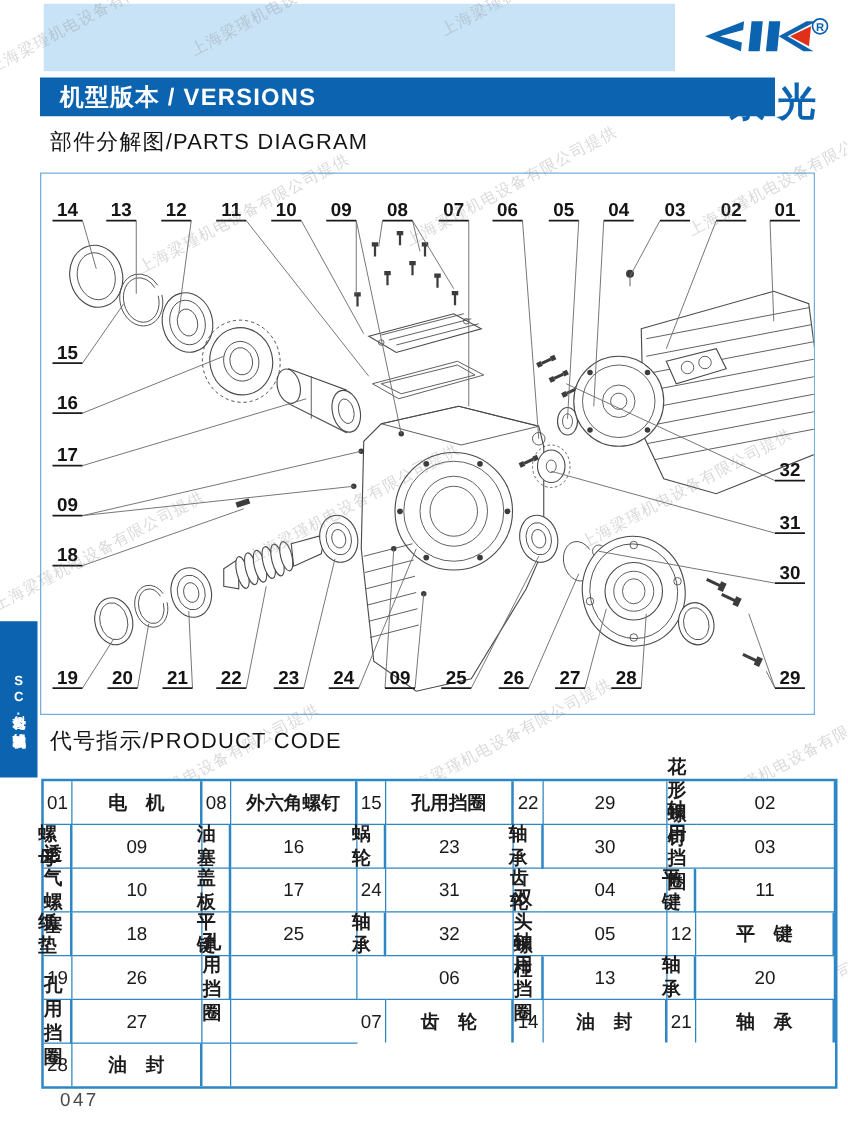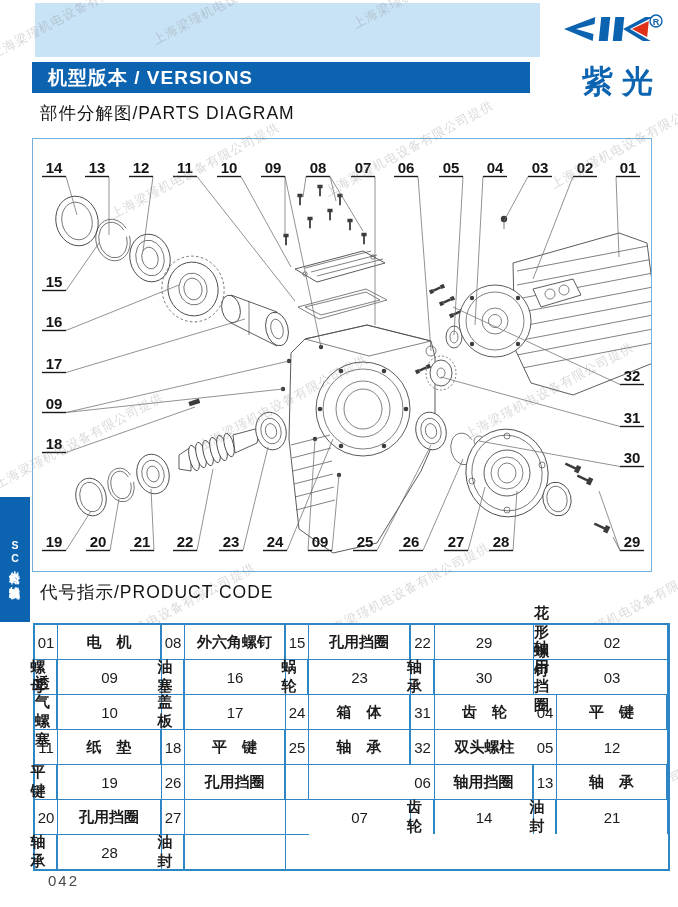--- a/index.html
+++ b/index.html
@@ -6,21 +6,21 @@
   #paper{
     position:relative;width:678px;height:907px;background:#fff;overflow:hidden;
     font-family:"Liberation Sans","DejaVu Sans",sans-serif;color:#111;
   }
   .wm{
     position:absolute;white-space:nowrap;font-size:12.5px;color:rgba(130,130,130,0.30);
     transform:rotate(-28deg);transform-origin:left top;pointer-events:none;z-index:5;letter-spacing:1px;
   }
   #lightbar{position:absolute;left:35px;top:3px;width:505px;height:54px;background:#c9e3f6;}
   #versionbar{
-    position:absolute;left:32px;top:62px;width:498px;height:31px;background:#0c63b0;
+    position:absolute;left:32px;top:62px;width:588px;height:31px;background:#0c63b0;
     display:flex;align-items:center;z-index:6;
   }
   #versionbar span{color:#fff;font-size:19px;font-weight:700;padding-left:16px;letter-spacing:1px;}
   .sec-title{position:absolute;left:40px;font-size:17.5px;font-weight:400;color:#141414;letter-spacing:1px;z-index:6;}
   #title-parts{top:101px;}
   #title-code{top:580px;}
   #logo{position:absolute;right:8px;top:10px;z-index:7;}
   #diagram-box{
     position:absolute;left:32px;top:138px;width:618px;height:432px;
     border:1.2px solid #74b0dc;background:#fff;z-index:4;
@@ -484,21 +484,20 @@
       <div class="cell num c7">23</div>
       <div class="cell name c8">轴　承</div>
       <div class="cell num c9">30</div>
       <div class="cell name c10">轴用挡圈</div>
       <div class="cell num c1">03</div>
       <div class="cell name c2">透气螺塞</div>
       <div class="cell num c3">10</div>
       <div class="cell name c4">盖　板</div>
       <div class="cell num c5">17</div>
       <div class="cell num c7">24</div>
-      <div class="cell name c8">箱　体</div>
       <div class="cell num c9">31</div>
       <div class="cell name c10">齿　轮</div>
       <div class="cell num c1">04</div>
       <div class="cell name c2">平　键</div>
       <div class="cell num c3">11</div>
       <div class="cell name c4">纸　垫</div>
       <div class="cell num c5">18</div>
       <div class="cell name c6">平　键</div>
       <div class="cell num c7">25</div>
       <div class="cell name c8">轴　承</div>
@@ -530,21 +529,21 @@
       <div class="cell num c7 r7">28</div>
       <div class="cell name c8 r7">油　封</div>
       <div class="cell num c9 r7"></div>
       <div class="cell name c10 r7"></div>
     </div>
 
   <div id="sidebar-tab">
     <span>SC斜齿轮·蜗轮减速机</span>
   </div>
 
-  <div id="page-num">042</div>
+  <div id="page-num">047</div>
 
 <span class="wm" style="left: -12px; top: 48px;">上海梁瑾机电设备有限公司提供</span>
     <span class="wm" style="left: 150px; top: 34px;">上海梁瑾机电设备有限公司提供</span>
     <span class="wm" style="left: 350px; top: 18px;">上海梁瑾机电设备有限公司提供</span>
     <span class="wm" style="left: 108px; top: 208px;">上海梁瑾机电设备有限公司提供</span>
     <span class="wm" style="left: 322px; top: 186px;">上海梁瑾机电设备有限公司提供</span>
     <span class="wm" style="left: 548px; top: 178px;">上海梁瑾机电设备有限公司提供</span>
     <span class="wm" style="left: -8px; top: 478px;">上海梁瑾机电设备有限公司提供</span>
     <span class="wm" style="left: 196px; top: 440px;">上海梁瑾机电设备有限公司提供</span>
     <span class="wm" style="left: 462px; top: 428px;">上海梁瑾机电设备有限公司提供</span>

